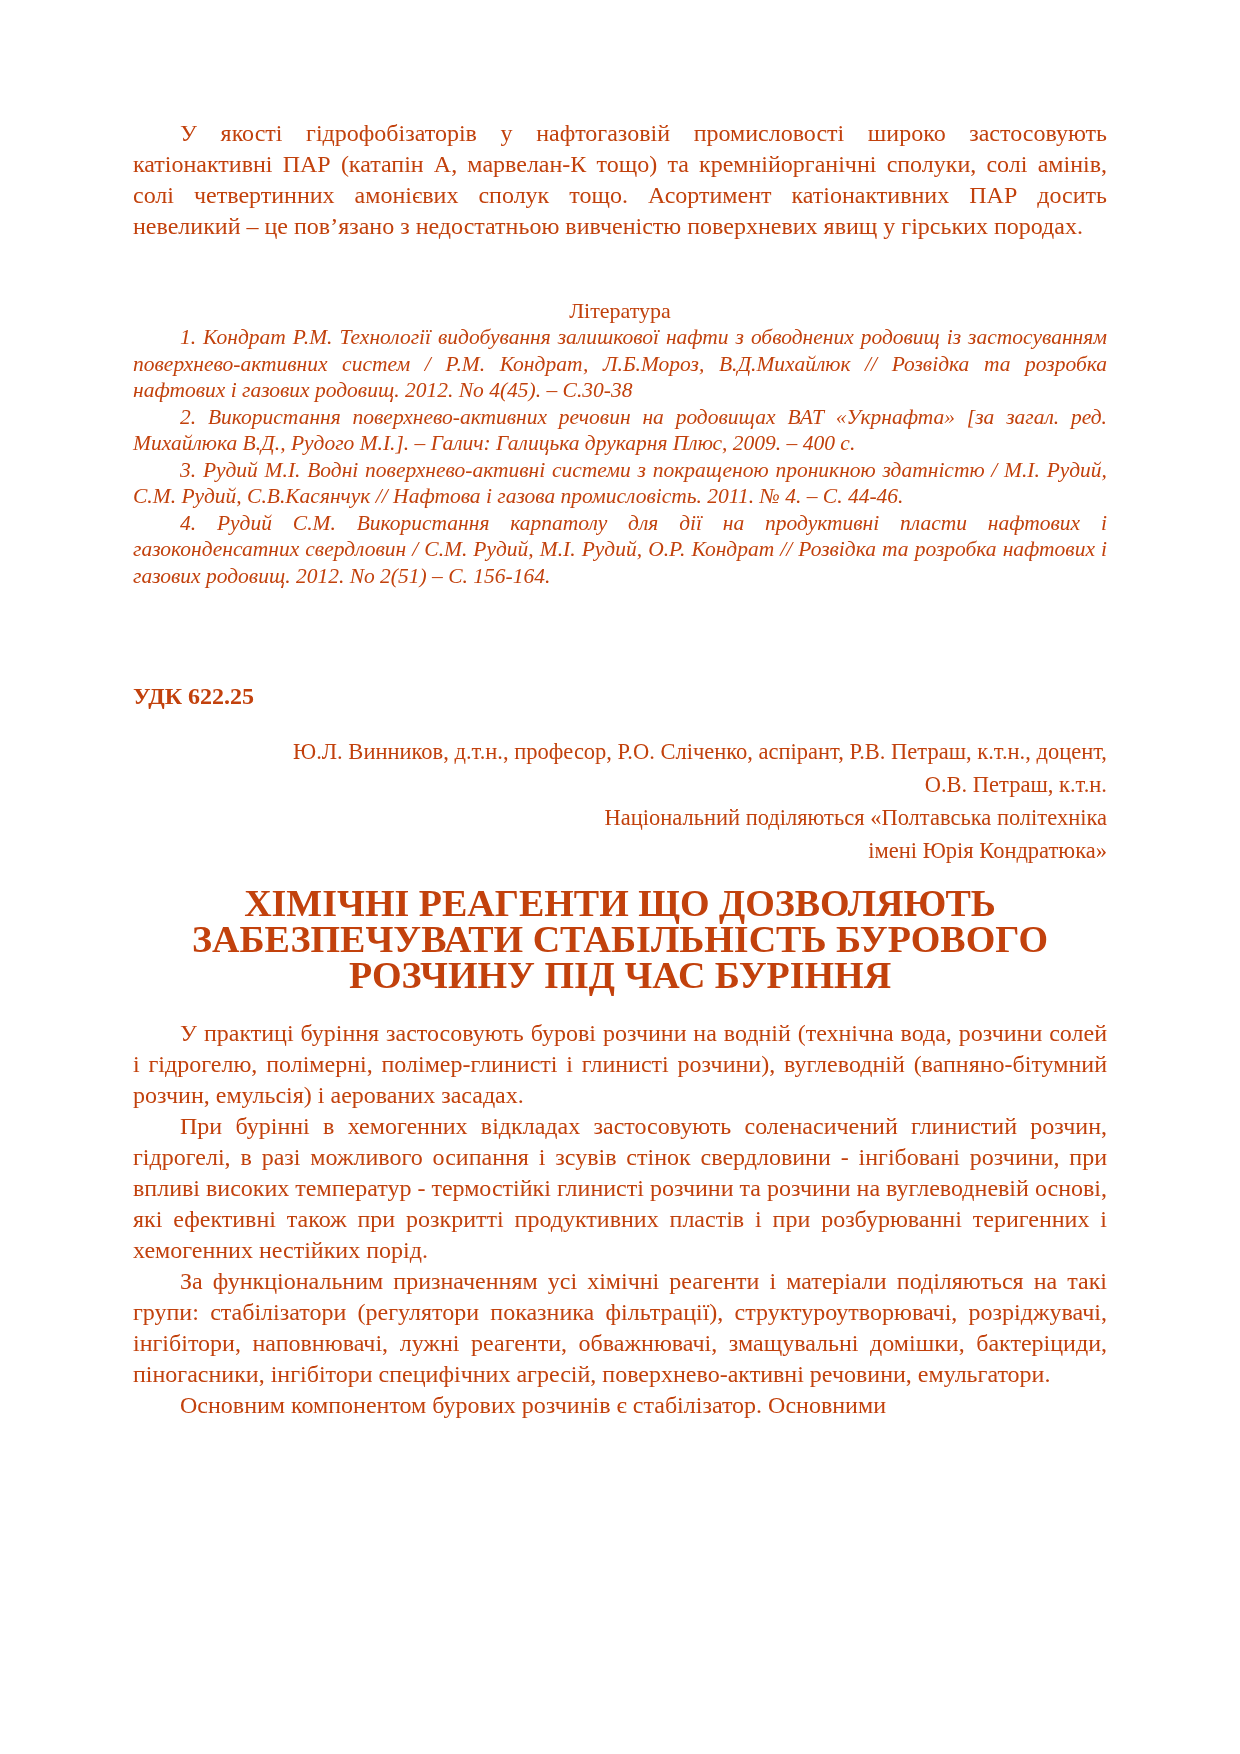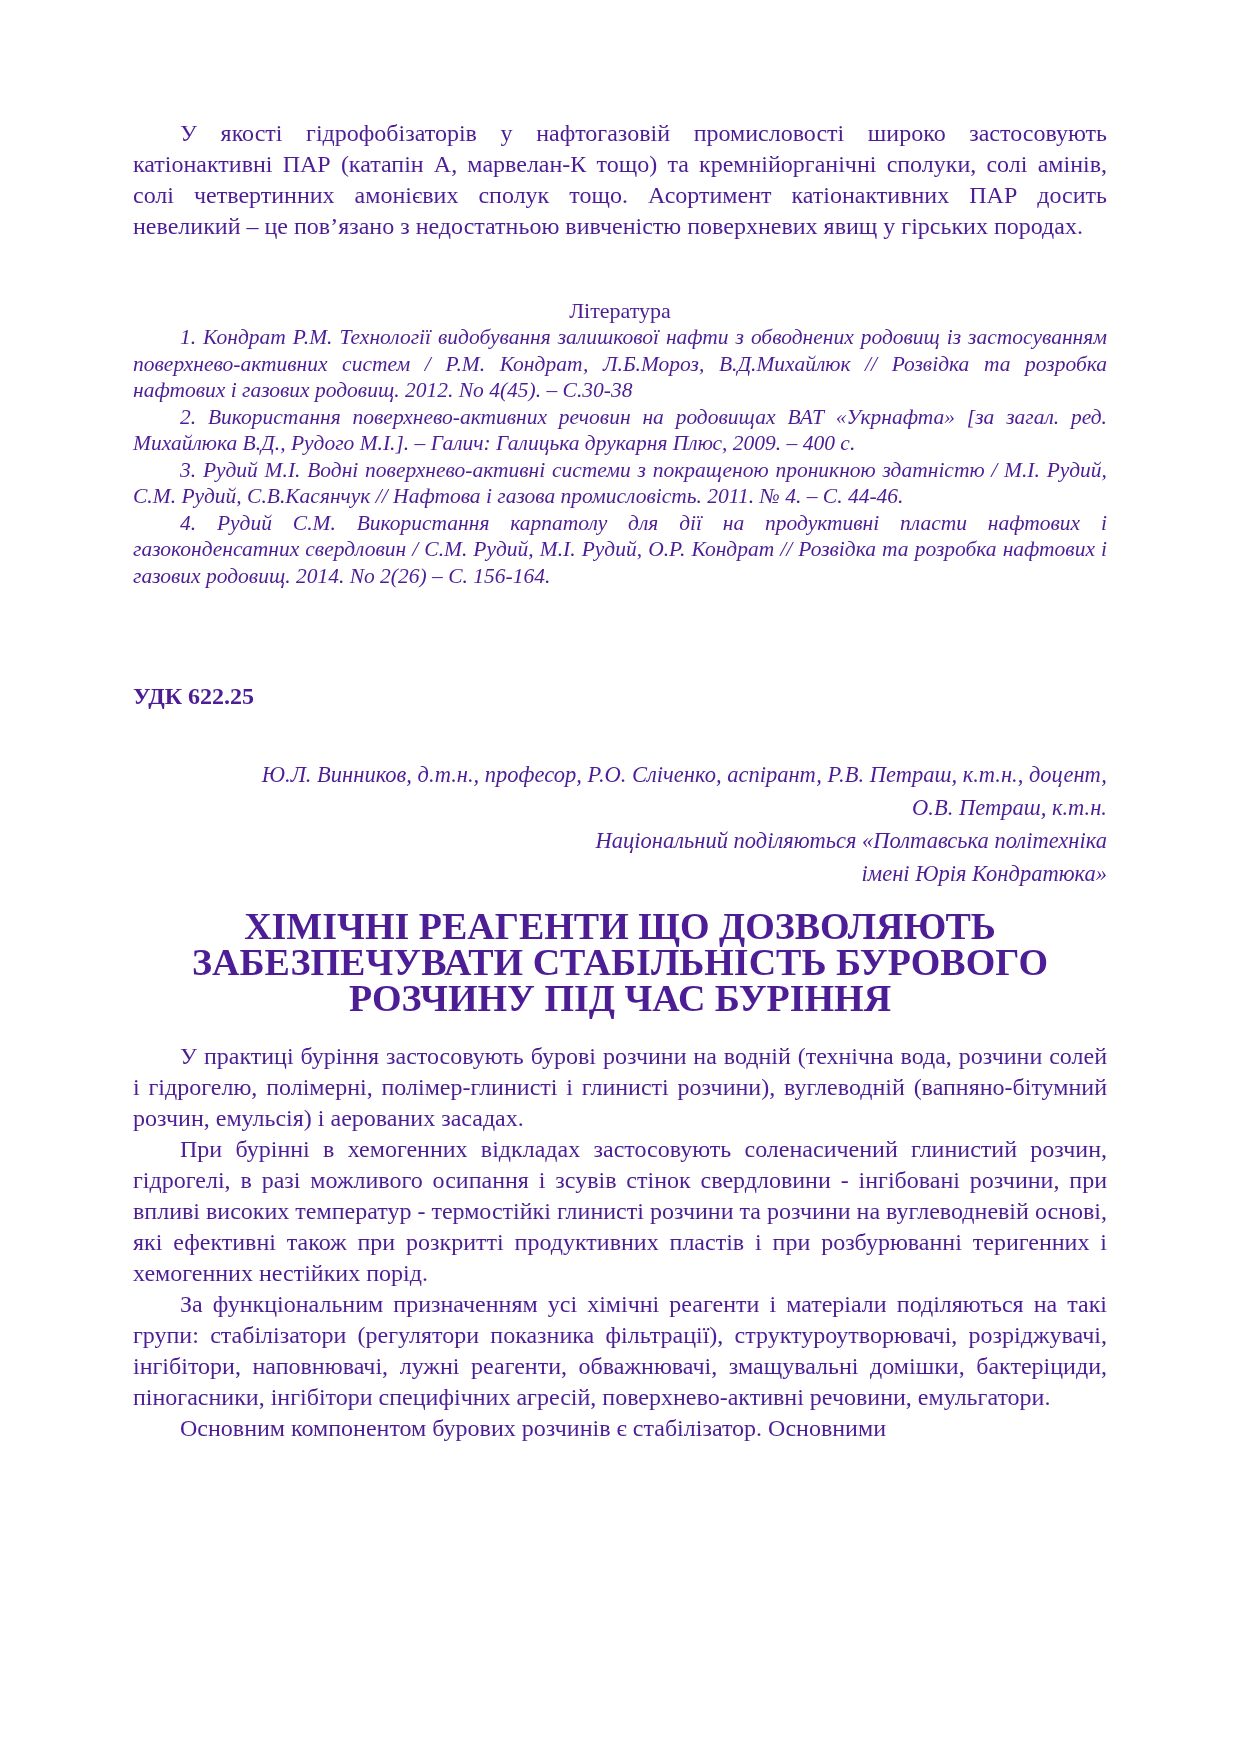--- a/index.html
+++ b/index.html
@@ -5,21 +5,21 @@
   html, body { margin: 0; padding: 0; background: #888; }
   .page {
     width: 1240px;
     height: 1754px;
     margin: 0 auto;
     background: #ffffff;
     box-sizing: border-box;
     padding: 118px 133px 0 133px;
     position: relative;
     font-family: "Liberation Serif", "DejaVu Serif", serif;
-    color: #4c1d95;
+    color: #c2410c;
     overflow: hidden;
   }
   p { margin: 0; }
   .body-par {
     font-size: 24px;
     line-height: 31px;
     text-align: justify;
     text-indent: 47px;
   }
   .lit-heading {
@@ -35,23 +35,22 @@
     text-align: justify;
     text-indent: 47px;
   }
   .udk {
     margin-top: 92px;
     font-weight: bold;
     font-size: 24px;
     line-height: 30px;
   }
   .authors-block {
-    margin-top: 47px;
+    margin-top: 24px;
     text-align: right;
-    font-style: italic;
     font-size: 22.5px;
     line-height: 33px;
   }
   .authors-block .line { display: block; }
   .article-title {
     margin-top: 18px;
     text-align: center;
     font-weight: bold;
     font-size: 38px;
     line-height: 36px;
@@ -73,21 +72,21 @@
 
 <div class="page">
 
   <p class="body-par">У якості гідрофобізаторів у нафтогазовій промисловості широко застосовують катіонактивні ПАР (катапін А, марвелан-К тощо) та кремнійорганічні сполуки, солі амінів, солі четвертинних амонієвих сполук тощо. Асортимент катіонактивних ПАР досить невеликий – це пов’язано з недостатньою вивченістю поверхневих явищ у гірських породах.</p>
 
   <div>
     <p class="lit-heading">Література</p>
     <p class="lit-item">1. Кондрат Р.М. Технології видобування залишкової нафти з обводнених родовищ із застосуванням поверхнево-активних систем / Р.М. Кондрат, Л.Б.Мороз, В.Д.Михайлюк // Розвідка та розробка нафтових і газових родовищ.  2012. No 4(45). – С.30-38</p>
     <p class="lit-item">2. Використання поверхнево-активних речовин на родовищах ВАТ «Укрнафта» [за загал. ред. Михайлюка В.Д., Рудого М.І.]. – Галич: Галицька друкарня Плюс, 2009. – 400 с.</p>
     <p class="lit-item">3. Рудий М.І. Водні поверхнево-активні системи з покращеною проникною здатністю / М.І. Рудий, С.М. Рудий, С.В.Касянчук // Нафтова і газова промисловість. 2011. № 4. – С. 44-46.</p>
-    <p class="lit-item">4. Рудий С.М. Використання карпатолу для дії на продуктивні пласти нафтових і газоконденсатних свердловин / С.М. Рудий, М.І. Рудий, О.Р. Кондрат // Розвідка та розробка нафтових і газових родовищ.  2014.  No 2(26) – С. 156-164.</p>
+    <p class="lit-item">4. Рудий С.М. Використання карпатолу для дії на продуктивні пласти нафтових і газоконденсатних свердловин / С.М. Рудий, М.І. Рудий, О.Р. Кондрат // Розвідка та розробка нафтових і газових родовищ.  2012.  No 2(51) – С. 156-164.</p>
   </div>
 
   <p class="udk">УДК 622.25</p>
 
   <div class="authors-block">
     <span class="line">Ю.Л. Винников, д.т.н., професор, Р.О. Сліченко, аспірант, Р.В. Петраш, к.т.н., доцент,</span>
     <span class="line">О.В. Петраш, к.т.н.</span>
     <span class="line">Національний поділяються «Полтавська політехніка</span>
     <span class="line">імені Юрія Кондратюка»</span>
   </div>

